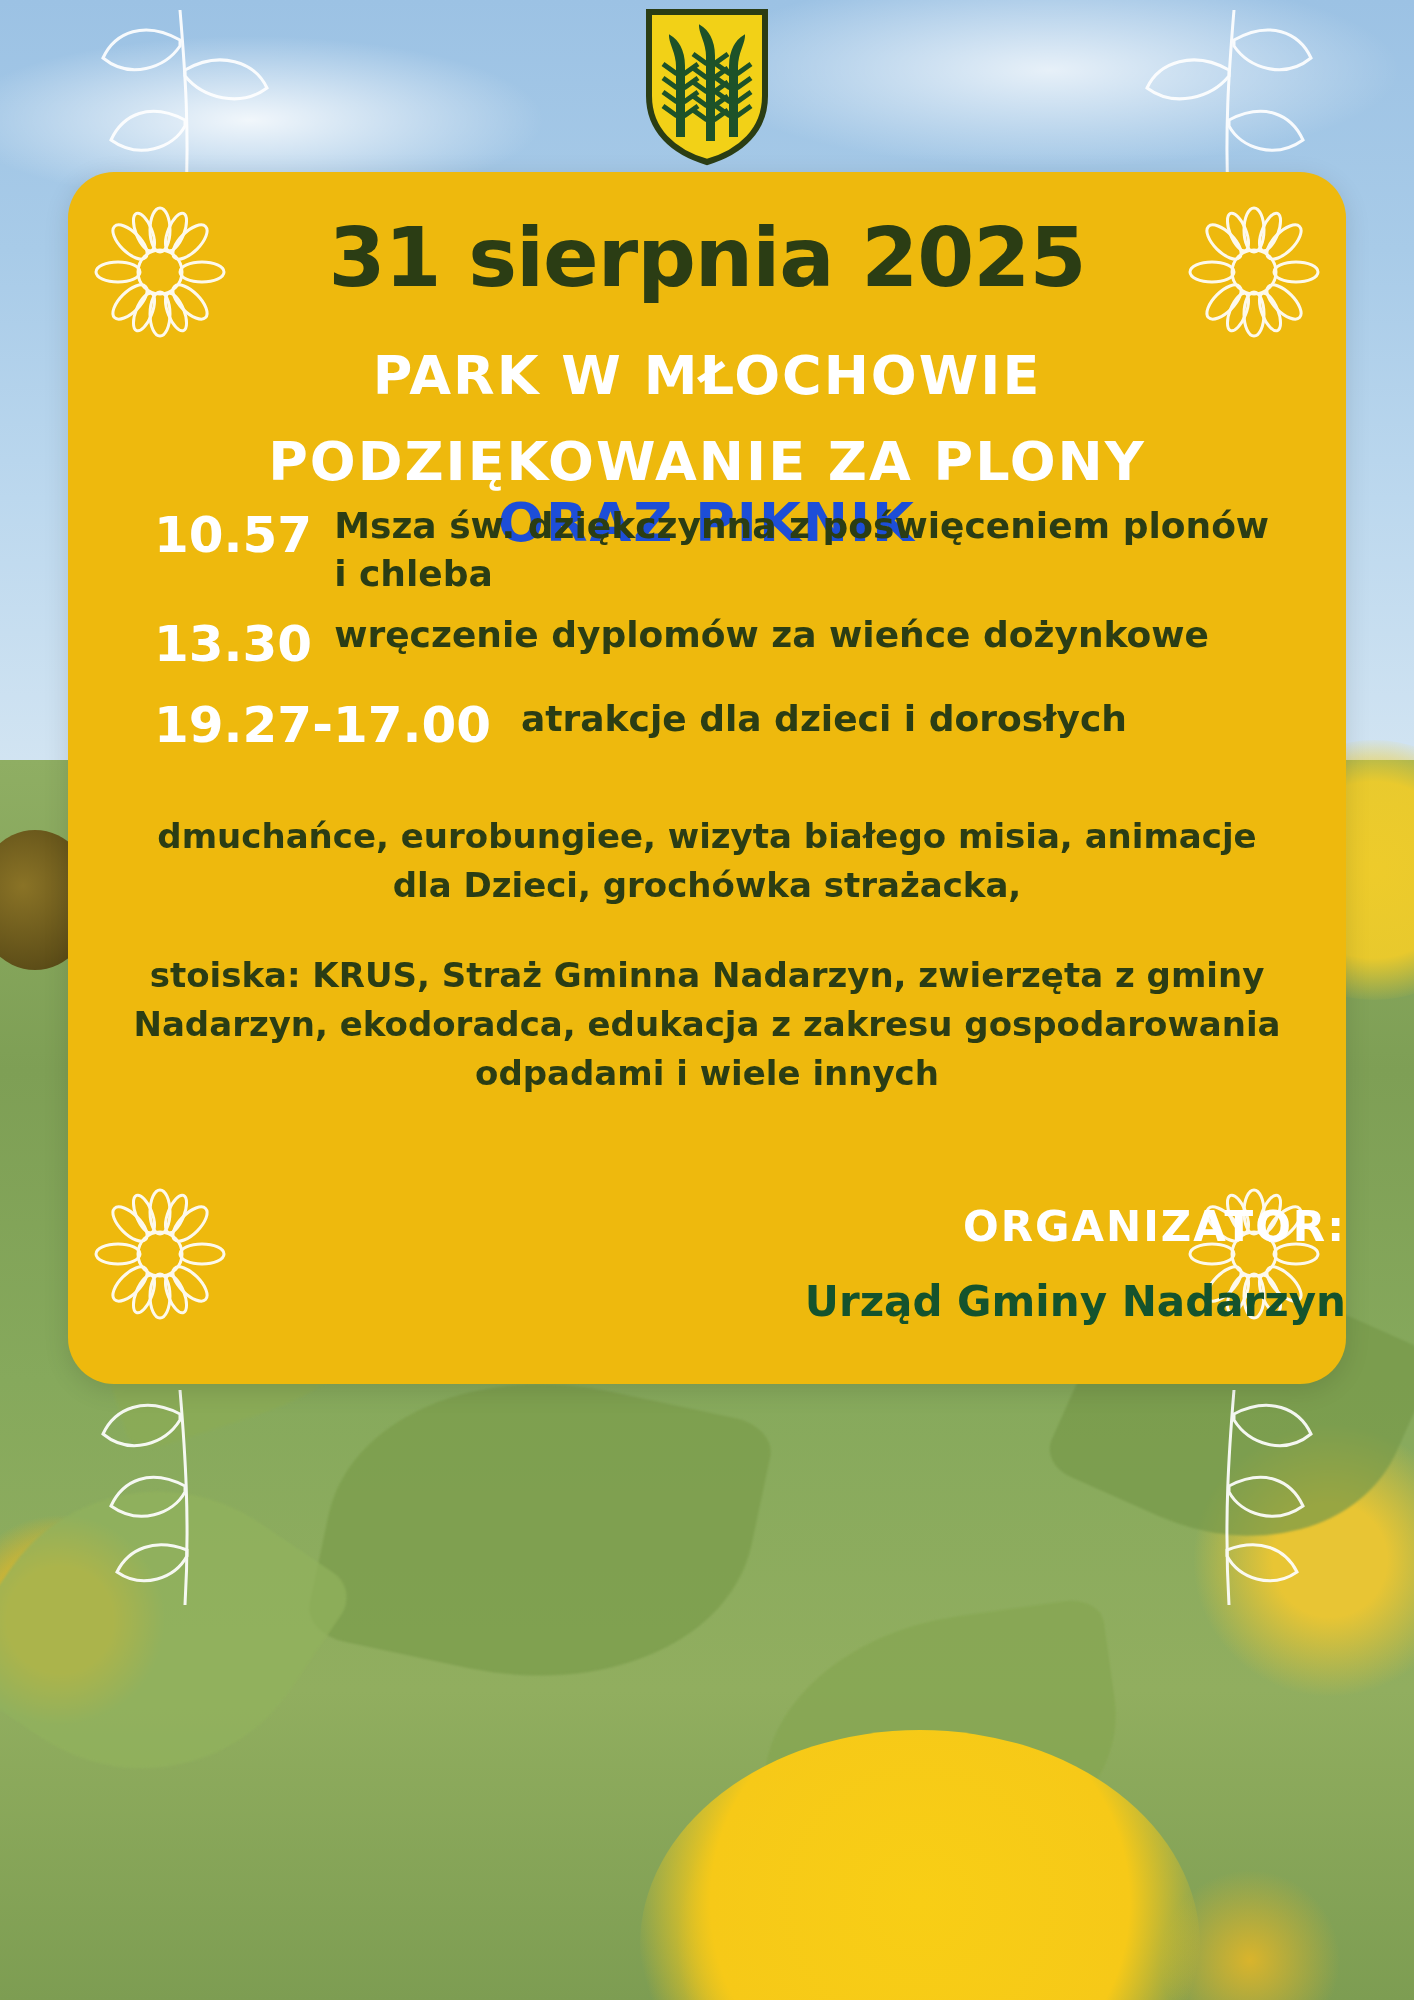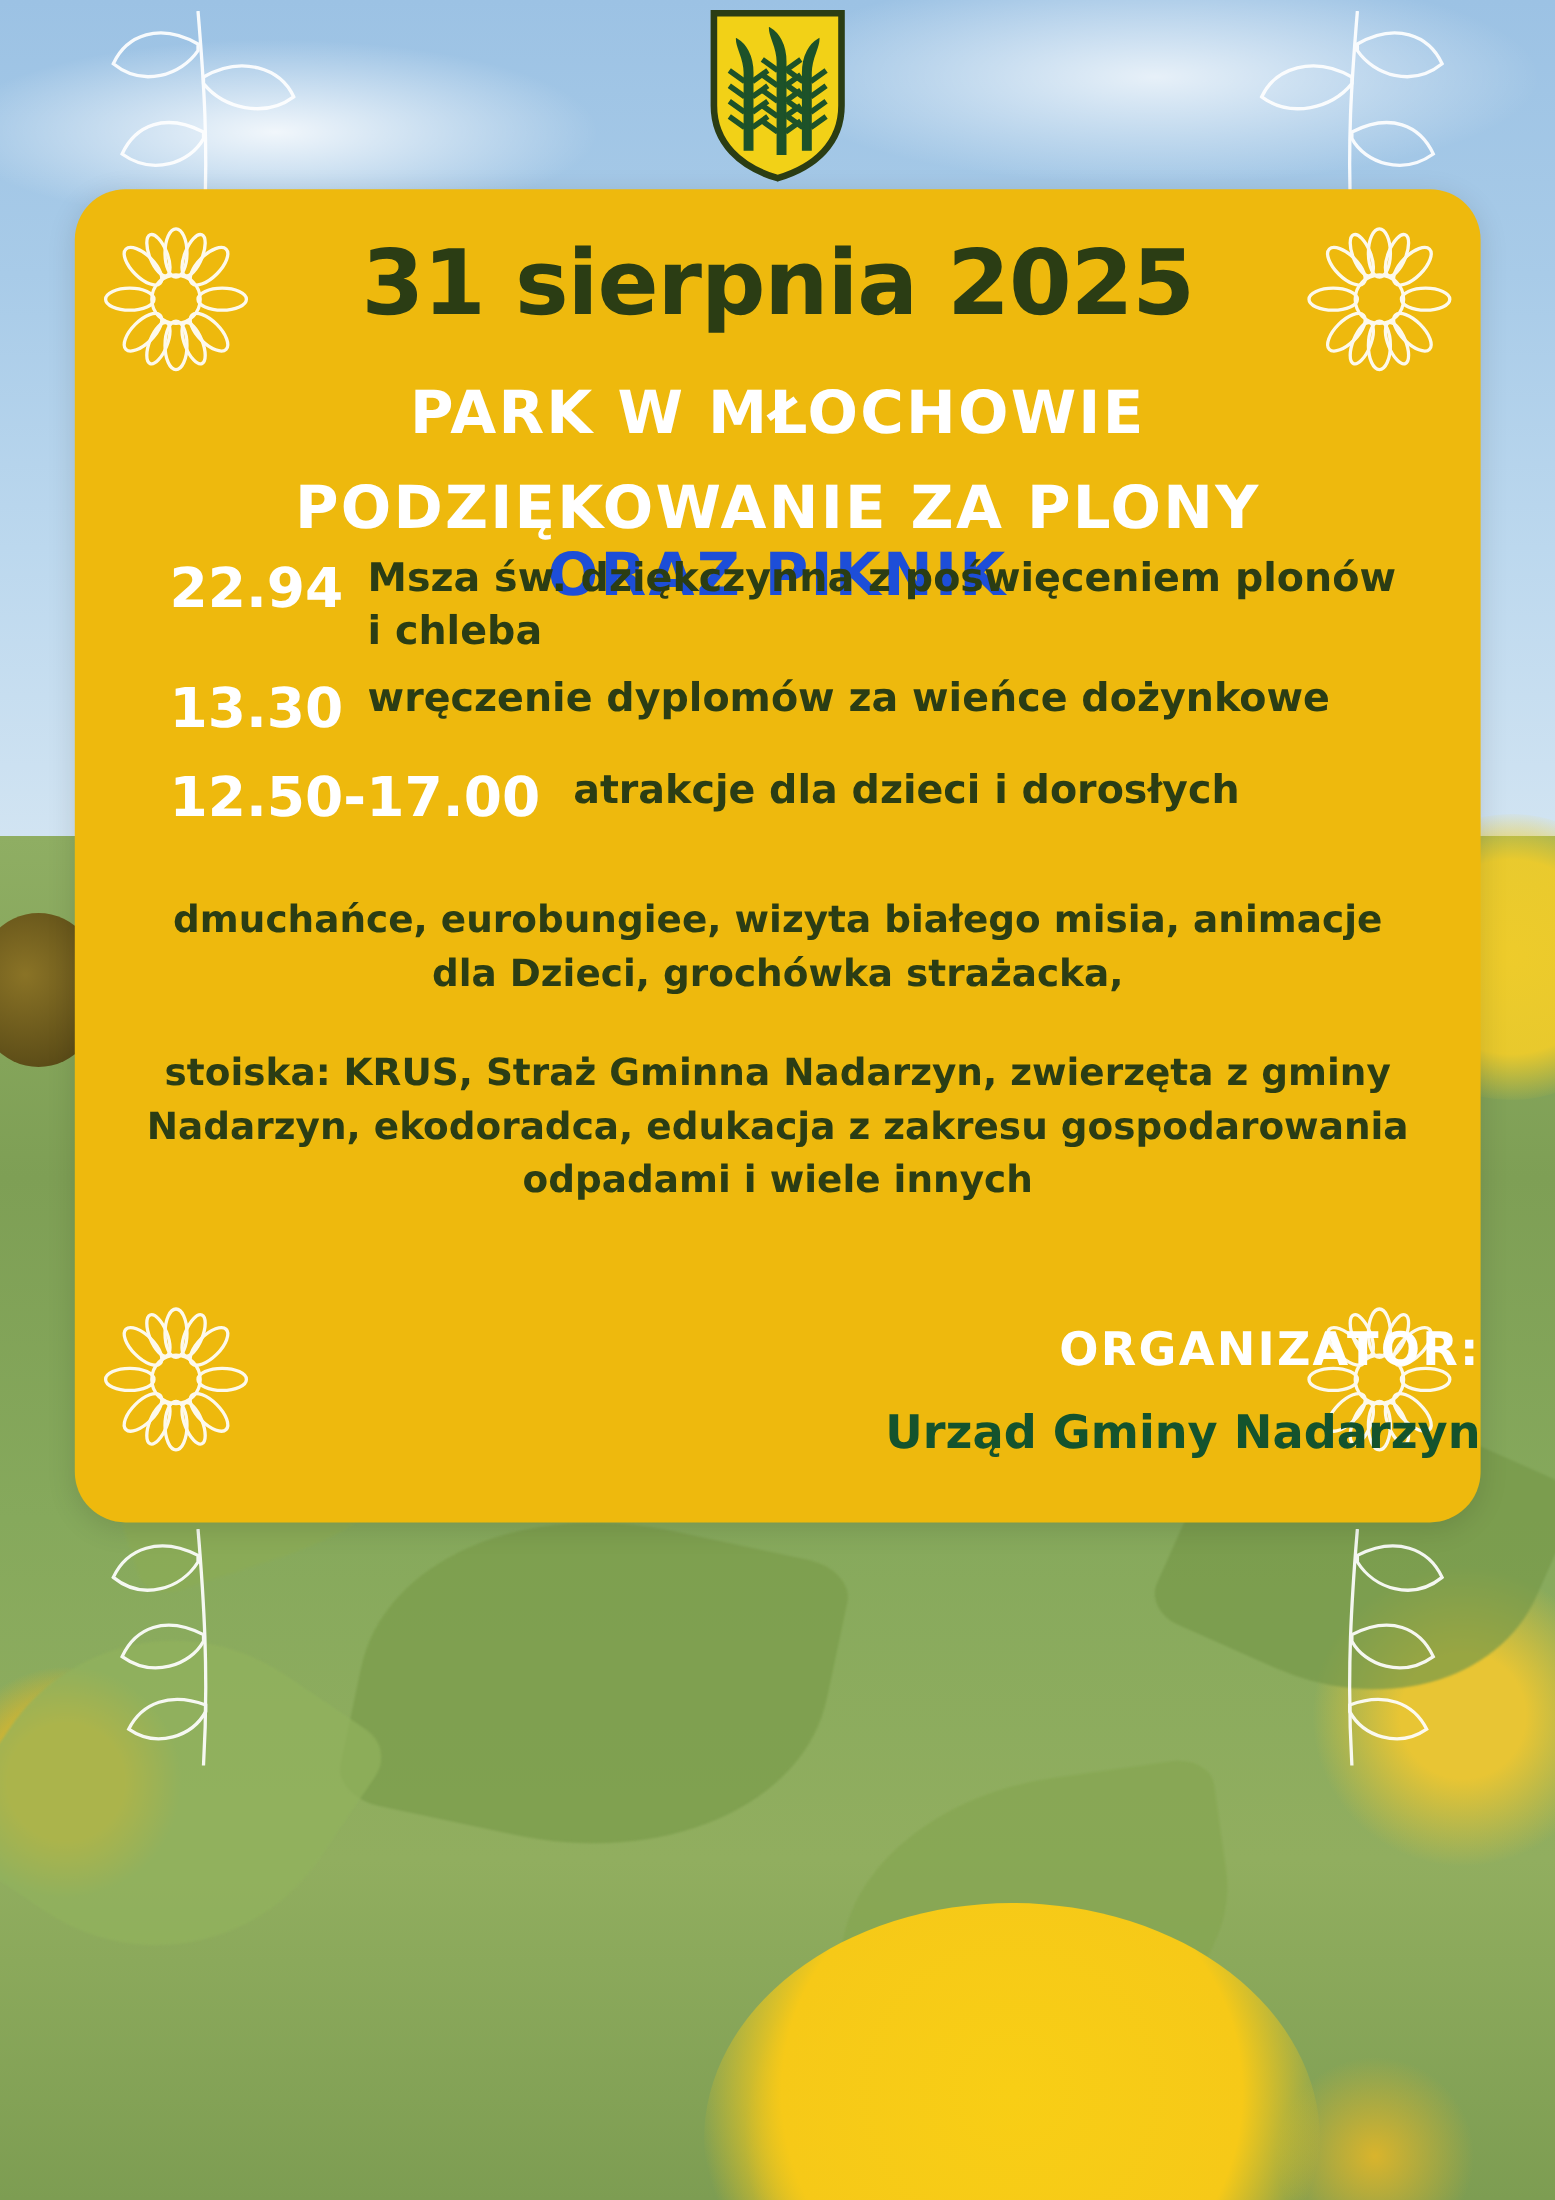--- a/index.html
+++ b/index.html
@@ -363,29 +363,29 @@
       <div class="date-line">31 sierpnia 2025</div>
 
       <div class="title-block">
         <div class="title-white">PARK W MŁOCHOWIE</div>
         <div class="title-white">PODZIĘKOWANIE ZA PLONY</div>
         <div class="title-dark">ORAZ PIKNIK</div>
       </div>
 
       <div class="schedule">
         <div class="sched-row r1">
-          <div class="sched-time">22.94</div>
+          <div class="sched-time">10.57</div>
           <div class="sched-desc">Msza św. dziękczynna z poświęceniem plonów i chleba</div>
         </div>
         <div class="sched-row r2">
           <div class="sched-time">13.30</div>
           <div class="sched-desc">wręczenie dyplomów za wieńce dożynkowe</div>
         </div>
         <div class="sched-row r3">
-          <div class="sched-time wide">12.50-17.00</div>
+          <div class="sched-time wide">19.27-17.00</div>
           <div class="sched-desc">atrakcje dla dzieci i dorosłych</div>
         </div>
       </div>
 
       <div class="body-text">
         <div class="para">dmuchańce, eurobungiee, wizyta białego misia, animacje dla Dzieci, grochówka strażacka,</div>
         <div class="para"><span class="bold-label">stoiska</span><span>: KRUS, Straż Gminna Nadarzyn, zwierzęta z gminy Nadarzyn, ekodoradca, edukacja z zakresu gospodarowania odpadami i wiele innych</span></div>
       </div>
 
       <div class="organizer">

